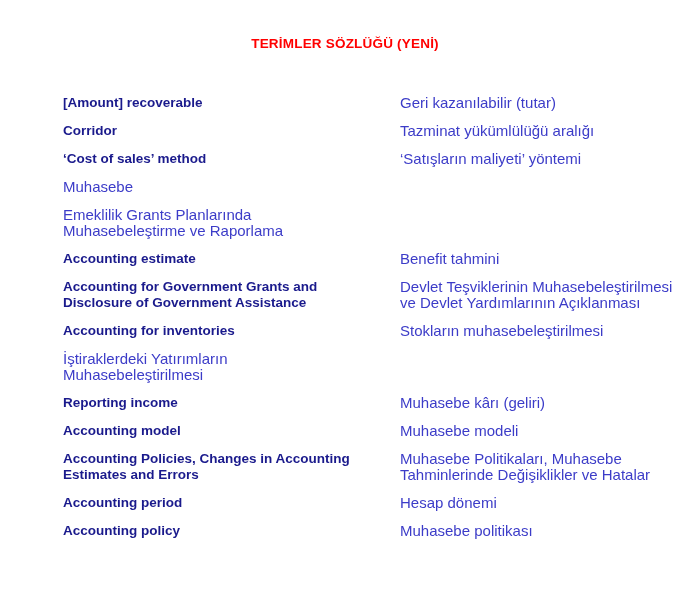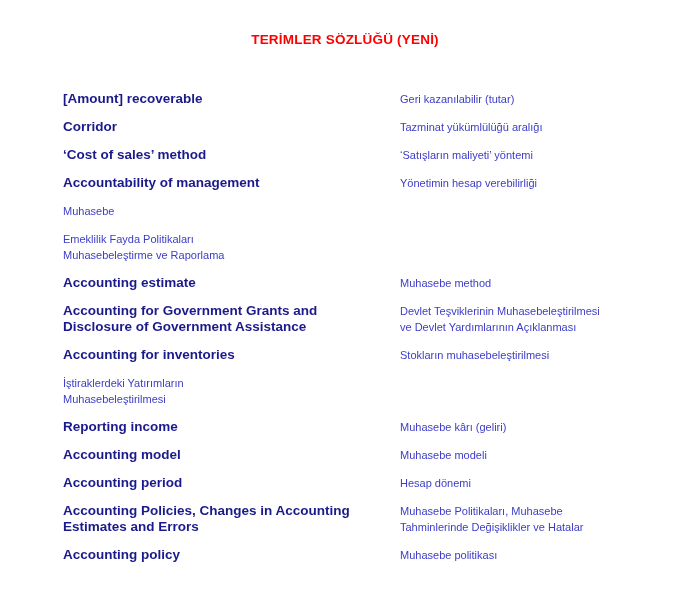--- a/index.html
+++ b/index.html
@@ -16,22 +16,22 @@
     background: var(--bg);
     font-family: "Liberation Sans", sans-serif;
     overflow: hidden;
   }
   .page {
     width: 690px;
     height: 598px;
     position: relative;
   }
   .doc-title {
-    margin: 1px;
-    padding-top: 31px;
+    margin: 12px;
+    padding-top: 24px;
     text-align: center;
     color: var(--title-color);
     font-size: 13.5px;
     font-weight: bold;
     letter-spacing: 0.2px;
     line-height: 16px;
   }
   .glossary {
     margin: 43px 0 0 63px;
   }
@@ -45,21 +45,21 @@
     padding-right: 14px;
     color: var(--term-color);
     font-weight: bold;
     font-size: 13.5px;
     line-height: 16px;
     white-space: pre-line;
   }
   .translation {
     width: 290px;
     color: var(--translation-color);
-    font-size: 11px;
+    font-size: 15px;
     line-height: 16px;
     white-space: pre-line;
   }
 </style>
 </head>
 <body>
 
 <div class="page">
   <h1 class="doc-title">TERİMLER SÖZLÜĞÜ (YENİ)</h1>
   <div class="glossary" id="glossary">
@@ -69,33 +69,29 @@
       </div>
       <div class="row">
         <div class="term">Corridor</div>
         <div class="translation">Tazminat yükümlülüğü aralığı</div>
       </div>
       <div class="row">
         <div class="term">‘Cost of sales’ method</div>
         <div class="translation">‘Satışların maliyeti’ yöntemi</div>
       </div>
       <div class="row">
-        <div class="term">Accountability of management</div>
-        <div class="translation">Yönetimin hesap verebilirliği</div>
-      </div>
-      <div class="row">
         <div class="translation">Muhasebe</div>
       </div>
       <div class="row">
-        <div class="translation">Emeklilik Fayda Politikaları
+        <div class="translation">Emeklilik Grants Planlarında
 Muhasebeleştirme ve Raporlama</div>
       </div>
       <div class="row">
         <div class="term">Accounting estimate</div>
-        <div class="translation">Muhasebe method</div>
+        <div class="translation">Benefit tahmini</div>
       </div>
       <div class="row">
         <div class="term">Accounting for Government Grants and
 Disclosure of Government Assistance</div>
         <div class="translation">Devlet Teşviklerinin Muhasebeleştirilmesi
 ve Devlet Yardımlarının Açıklanması</div>
       </div>
       <div class="row">
         <div class="term">Accounting for inventories</div>
         <div class="translation">Stokların muhasebeleştirilmesi</div>
@@ -106,27 +102,27 @@
       </div>
       <div class="row">
         <div class="term">Reporting income</div>
         <div class="translation">Muhasebe kârı (geliri)</div>
       </div>
       <div class="row">
         <div class="term">Accounting model</div>
         <div class="translation">Muhasebe modeli</div>
       </div>
       <div class="row">
-        <div class="term">Accounting period</div>
-        <div class="translation">Hesap dönemi</div>
-      </div>
-      <div class="row">
         <div class="term">Accounting Policies, Changes in Accounting
 Estimates and Errors</div>
         <div class="translation">Muhasebe Politikaları, Muhasebe
 Tahminlerinde Değişiklikler ve Hatalar</div>
+      </div>
+      <div class="row">
+        <div class="term">Accounting period</div>
+        <div class="translation">Hesap dönemi</div>
       </div>
       <div class="row">
         <div class="term">Accounting policy</div>
         <div class="translation">Muhasebe politikası</div>
       </div>
     </div>
 </div>
 
 </body></html>

